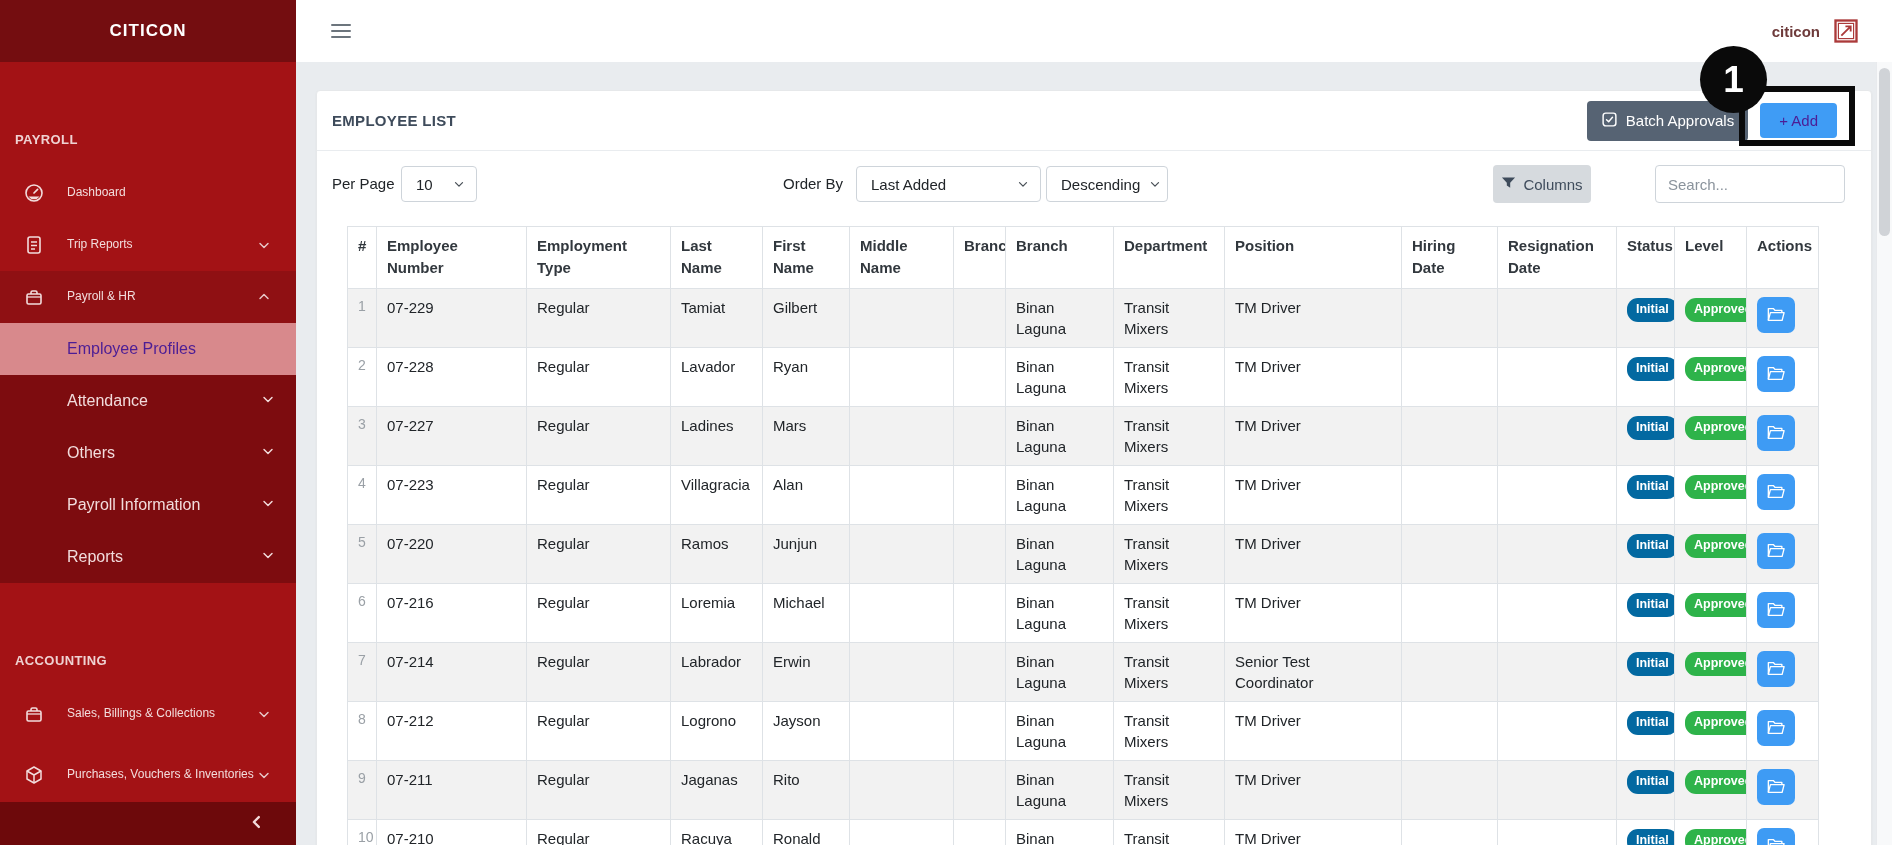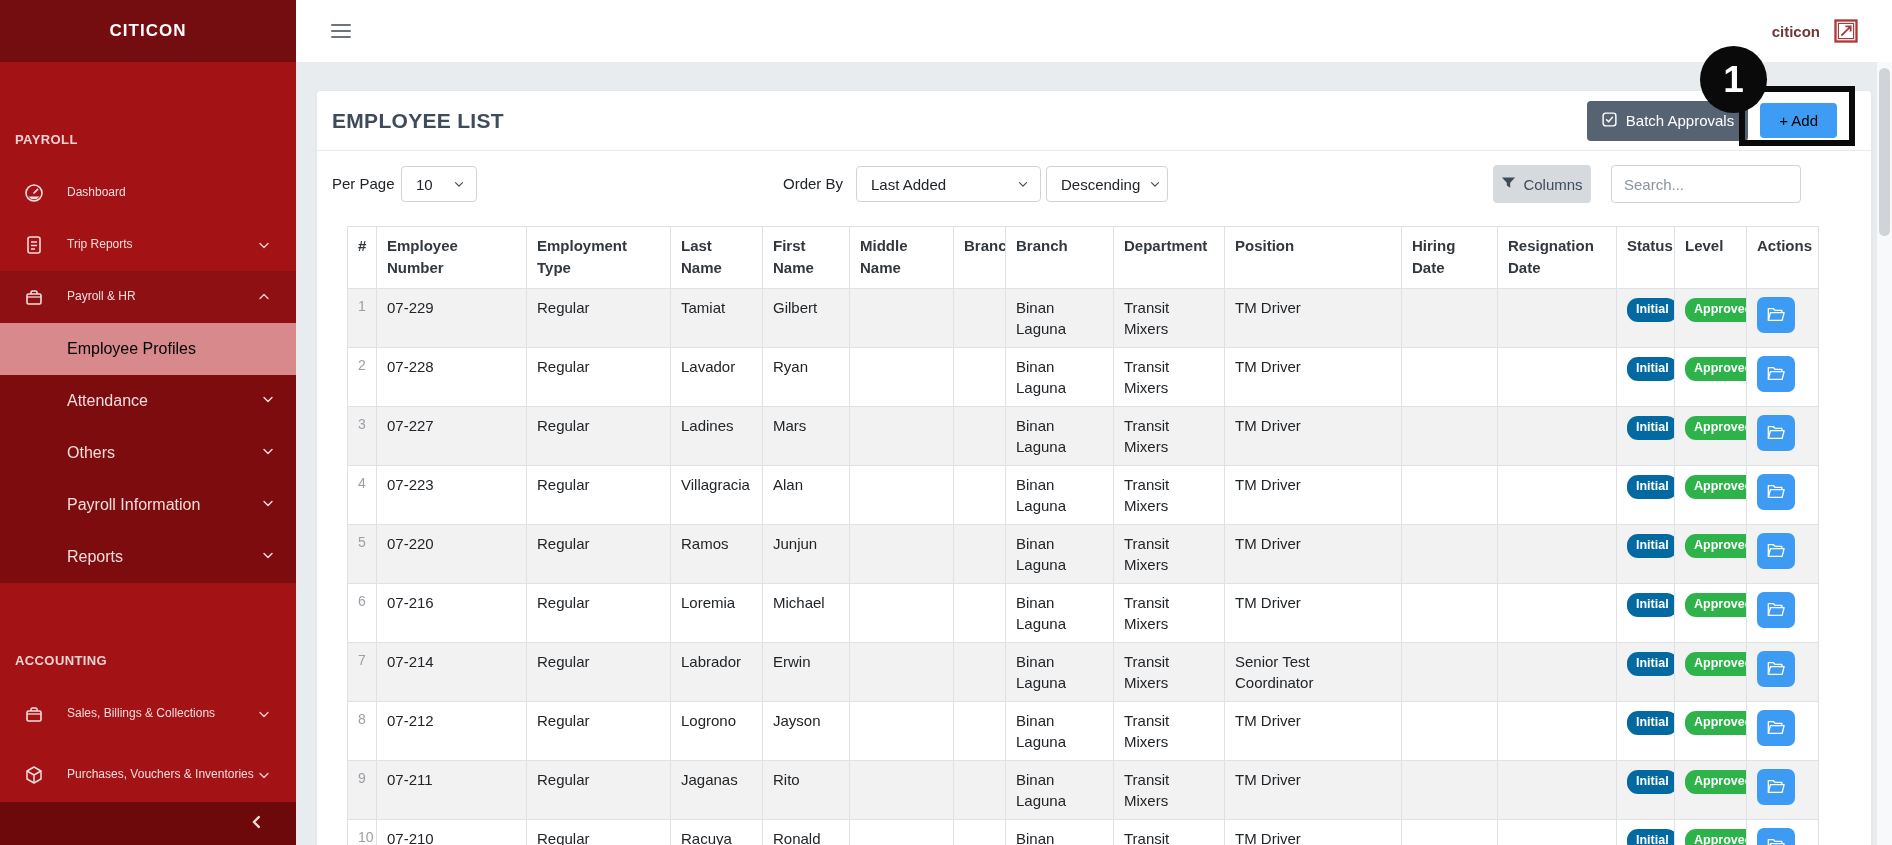--- a/index.html
+++ b/index.html
@@ -16,57 +16,57 @@
   .brand { color:#ffffff; font-weight:bold; font-size:17px; letter-spacing:1px; }
   .section-label { padding:30px 15px 20px 15px; color:#efd2d2; font-size:13px; font-weight:bold; letter-spacing:.4px;margin-top:40px; }
   .side-item { display:flex; align-items:center; min-height:52px; padding:0 20px 0 22px; color:#f2dcdc; font-size:12px; cursor:pointer; }
   .side-item .ico { width:24px; display:flex; align-items:center; justify-content:center; color:#f2dcdc; }
   .side-item .lbl { flex:1; margin-left:21px; line-height:1.3; }
   .side-item .chev { width:20px; color:#e8c8c8; display:flex; align-items:center; }
   .expanded-parent { background:#8f1013; }
   .submenu { background:#7d0c0f; }
   .sub-item { display:flex; align-items:center; height:52px; padding:0 20px 0 67px; color:#f2dcdc; font-size:16px; cursor:pointer; }
   .sub-item .lbl { flex:1; }
-  .sub-item.active { background:#d8898c; color:#000000; }
+  .sub-item.active { background:#d8898c; color:#4c1d95; }
   .side-item.tall { min-height:70px; padding-top:6px; padding-bottom:6px; }
   .sidebar-footer { position:absolute; left:0; bottom:0; width:296px; height:43px; background:#6d090b; display:flex; align-items:center; justify-content:flex-end; padding-right:30px; color:#f3dada; }
 
   
   .topbar { position:absolute; left:296px; top:0; width:1596px; height:62px; background:#ffffff; display:flex; align-items:center; padding:0 32px 0 34px; z-index:4; }
   .hamburger { cursor:pointer; display:flex; }
   .topbar-right { margin-left:auto; display:flex; align-items:center; gap:12px; }
   .account-label { color:#6e3b3b; font-weight:bold; font-size:15px; }
   .exit-btn { cursor:pointer; display:flex; }
 
   
   .card { position:absolute; left:316px; top:90px; width:1556px; height:860px; background:#ffffff; border:1px solid #e6e8ea; border-radius:4px; box-shadow:0 1px 2px rgba(0,0,0,.06); z-index:3; }
   .card-header { height:60px; display:flex; align-items:center; padding:0 34px 0 15px; border-bottom:1px solid #e9ecef; }
-  .page-title { font-size:21px; font-weight:bold; color:#3e4b5b; letter-spacing:.3px; }
+  .page-title { font-size:15px; font-weight:bold; color:#3e4b5b; letter-spacing:.3px; }
   .header-buttons { margin-left:auto; display:flex; align-items:center; gap:12px; }
   .btn { border:none; border-radius:4px; font-size:15px; font-family:"Liberation Sans", sans-serif; cursor:pointer; display:flex; align-items:center; gap:8px; }
   .btn-slate { background:#566373; color:#ffffff; padding:10px 14px; }
-  .btn-blue { background:#3f9cf5; color:#000000; padding:9px 19px; }
+  .btn-blue { background:#3f9cf5; color:#4c1d95; padding:9px 19px; }
 
   
   .anno-rect { position:absolute; left:1739px; top:86px; width:116px; height:60px; border:6px solid #0a0a0a; z-index:9; pointer-events:none; }
   .step-circle { position:absolute; left:1700px; top:46px; width:67px; height:67px; border-radius:50%; background:#0a0a0a; color:#ffffff; font-size:37px; font-weight:bold; display:flex; align-items:center; justify-content:center; z-index:10; }
 
   
   .controls { position:relative; height:40px; margin-top:13px; }
   .ctl-label { position:absolute; top:0; line-height:40px; font-size:15px; color:#212529; }
   .per-page-label { left:15px; }
   .order-by-label { left:466px; }
   .select { position:absolute; top:2px; height:36px; border:1px solid #ced4da; border-radius:4px; background:#fff; display:flex; align-items:center; padding:0 10px 0 14px; font-size:15px; color:#212529; cursor:pointer; }
   .select .sel-text { flex:1; }
   .select .chev { margin-left:8px; color:#495057; display:flex; }
   .sel-per-page { left:84px; width:76px; }
   .sel-order-by { left:539px; width:185px; }
   .sel-order-dir { left:729px; width:122px; }
   .columns-btn { position:absolute; left:1176px; top:1px; width:98px; height:38px; background:#d6dade; border:none; border-radius:4px; font-size:15px; color:#3e4b5b; display:flex; align-items:center; justify-content:center; gap:7px; cursor:pointer; font-family:"Liberation Sans", sans-serif; }
-  .search-input { position:absolute; left:1294px; top:1px; width:190px; height:38px; border:1px solid #ced4da; border-radius:4px; padding:0 12px; font-size:15px; color:#212529; font-family:"Liberation Sans", sans-serif; }
+  .search-input { position:absolute; left:1338px; top:1px; width:190px; height:38px; border:1px solid #ced4da; border-radius:4px; padding:0 12px; font-size:15px; color:#212529; font-family:"Liberation Sans", sans-serif; }
   .search-input::placeholder { color:#8a939c; }
 
   
   .table-wrap { margin:22px 0 0 30px; }
   table { border-collapse:collapse; table-layout:fixed; width:1471px; }
   th, td { border:1px solid #dee2e6; text-align:left; vertical-align:top; padding:8px 10px; font-size:15px; overflow:hidden; }
   th { color:#32383e; font-weight:bold; line-height:1.45; height:62px; }
   td { color:#212529; height:59px; line-height:1.4; }
   tr.odd td { background:#f2f2f2; }
   td.idx { color:#9aa0a6; font-size:14px; }

